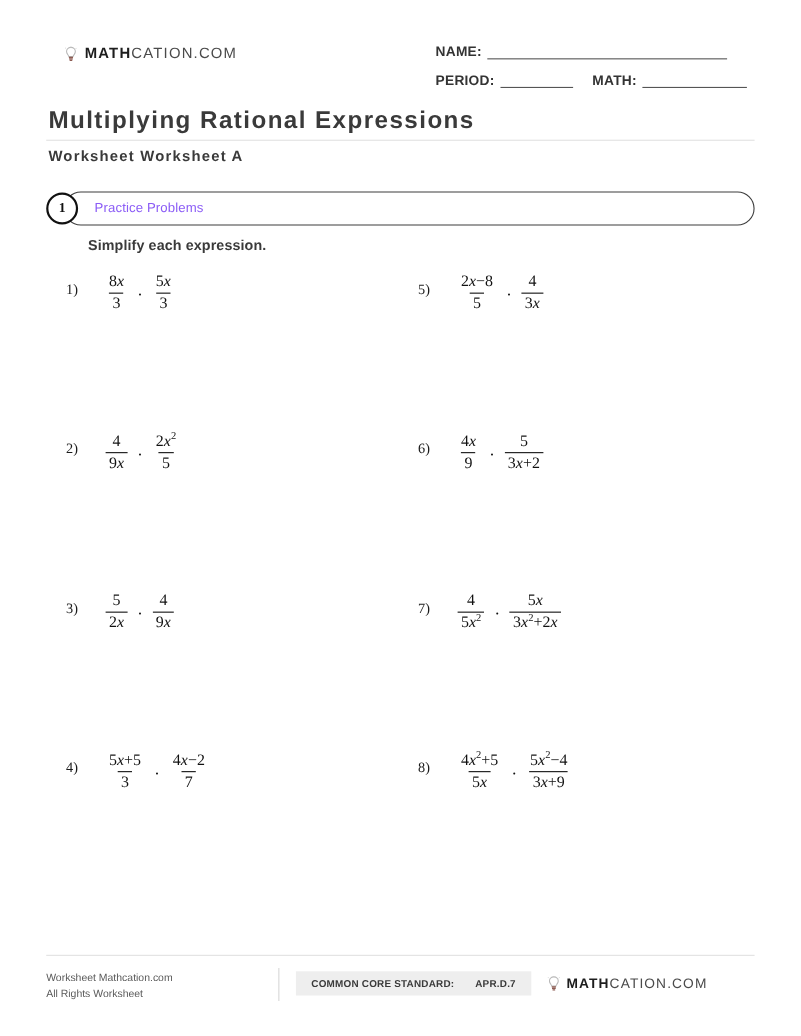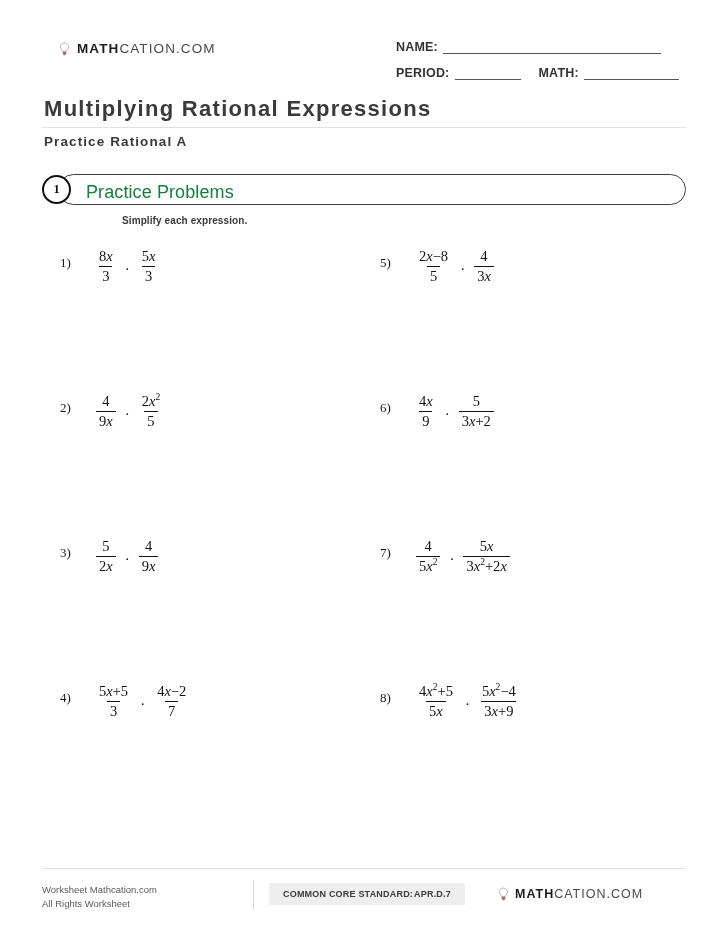--- a/index.html
+++ b/index.html
@@ -123,22 +123,22 @@
     height: 31px;
     box-sizing: border-box;
     border: 1.4px solid #3d3d3d;
     border-radius: 16px;
     background: #ffffff;
   }
   .banner-label {
     position: absolute;
     left: 86px;
     top: 182px;
-    font-size: 18px;
-    color: #15803d;
+    font-size: 12px;
+    color: #8b5cf6;
     letter-spacing: 0.1px;
   }
   .badge {
     position: absolute;
     left: 42px;
     top: 175px;
     width: 29px;
     height: 29px;
     box-sizing: border-box;
     border: 2.2px solid #111111;
@@ -149,25 +149,24 @@
     justify-content: center;
     font-family: "Liberation Serif", serif;
     font-size: 12.5px;
     font-weight: bold;
     color: #111111;
   }
   .instruction {
     position: absolute;
     top: 215px;
     left: 80px;
-    font-size: 10px;
+    font-size: 13px;
     font-weight: bold;
     color: #3a3a3a;
     letter-spacing: 0.1px;
-    margin-left: 42px;
   }
 
   
   .problems {
     position: absolute;
     top: 243px;
     left: 0;
     width: 728px;
   }
   .col {
@@ -269,21 +268,21 @@
     top: 5px;
     background: #eeeeee;
     padding: 6px 14px;
     font-size: 9px;
     font-weight: bold;
     color: #3a3a3a;
     letter-spacing: 0.2px;
     white-space: nowrap;
   }
   .cc-chip .cc-val {
-    margin-left: 1px;
+    margin-left: 19px;
     font-weight: bold;
   }
   .footer-brand {
     position: absolute;
     left: 455px;
     top: 8px;
     display: flex;
     align-items: center;
     gap: 5px;
     white-space: nowrap;
@@ -320,21 +319,21 @@
         <span class="field-label">PERIOD:</span>
         <span class="rule rule-period"></span>
         <span class="field-label field-label-date">MATH:</span>
         <span class="rule rule-date"></span>
       </div>
     </div>
   </div>
 
   <div class="title">Multiplying Rational Expressions</div>
   <div class="title-divider"></div>
-  <div class="subtitle">Practice Rational A</div>
+  <div class="subtitle">Worksheet Worksheet A</div>
 
   <div class="banner"></div>
   <div class="badge">1</div>
   <div class="banner-label">Practice Problems</div>
   <div class="instruction">Simplify each expression.</div>
 
   <div class="problems">
     <div class="col col-left">
         <div class="problem">
           <div class="pnum">1)</div>

